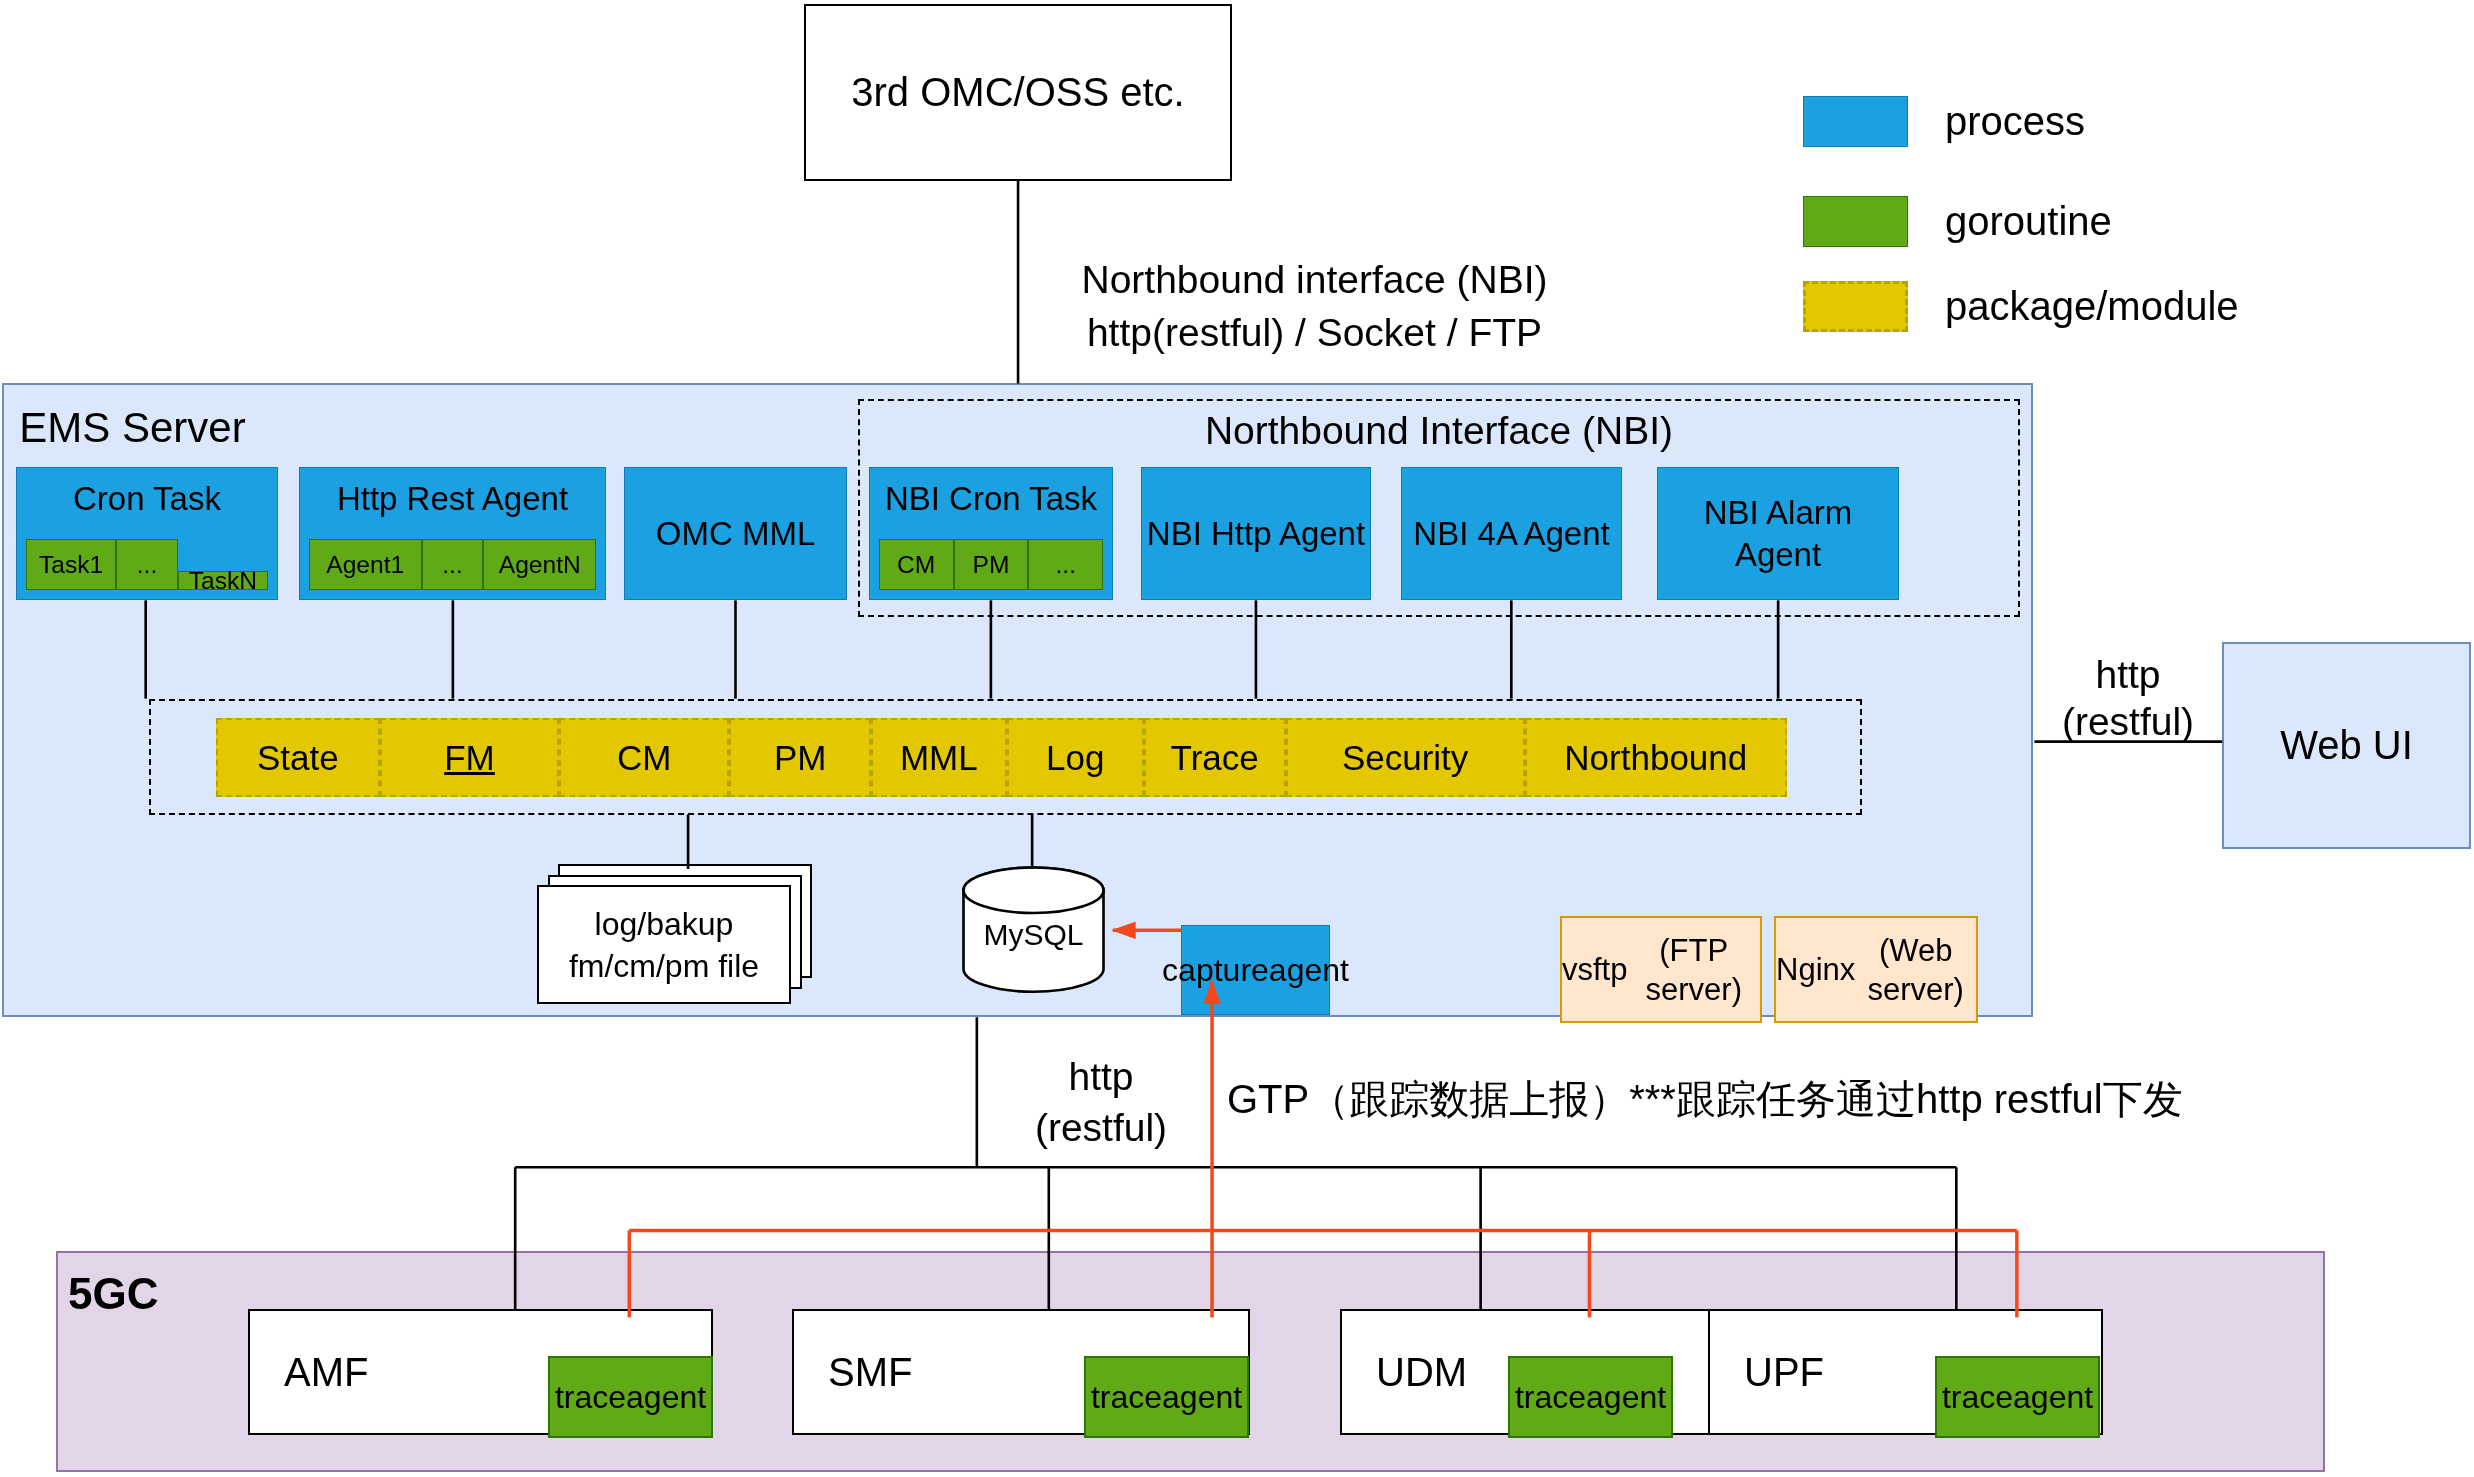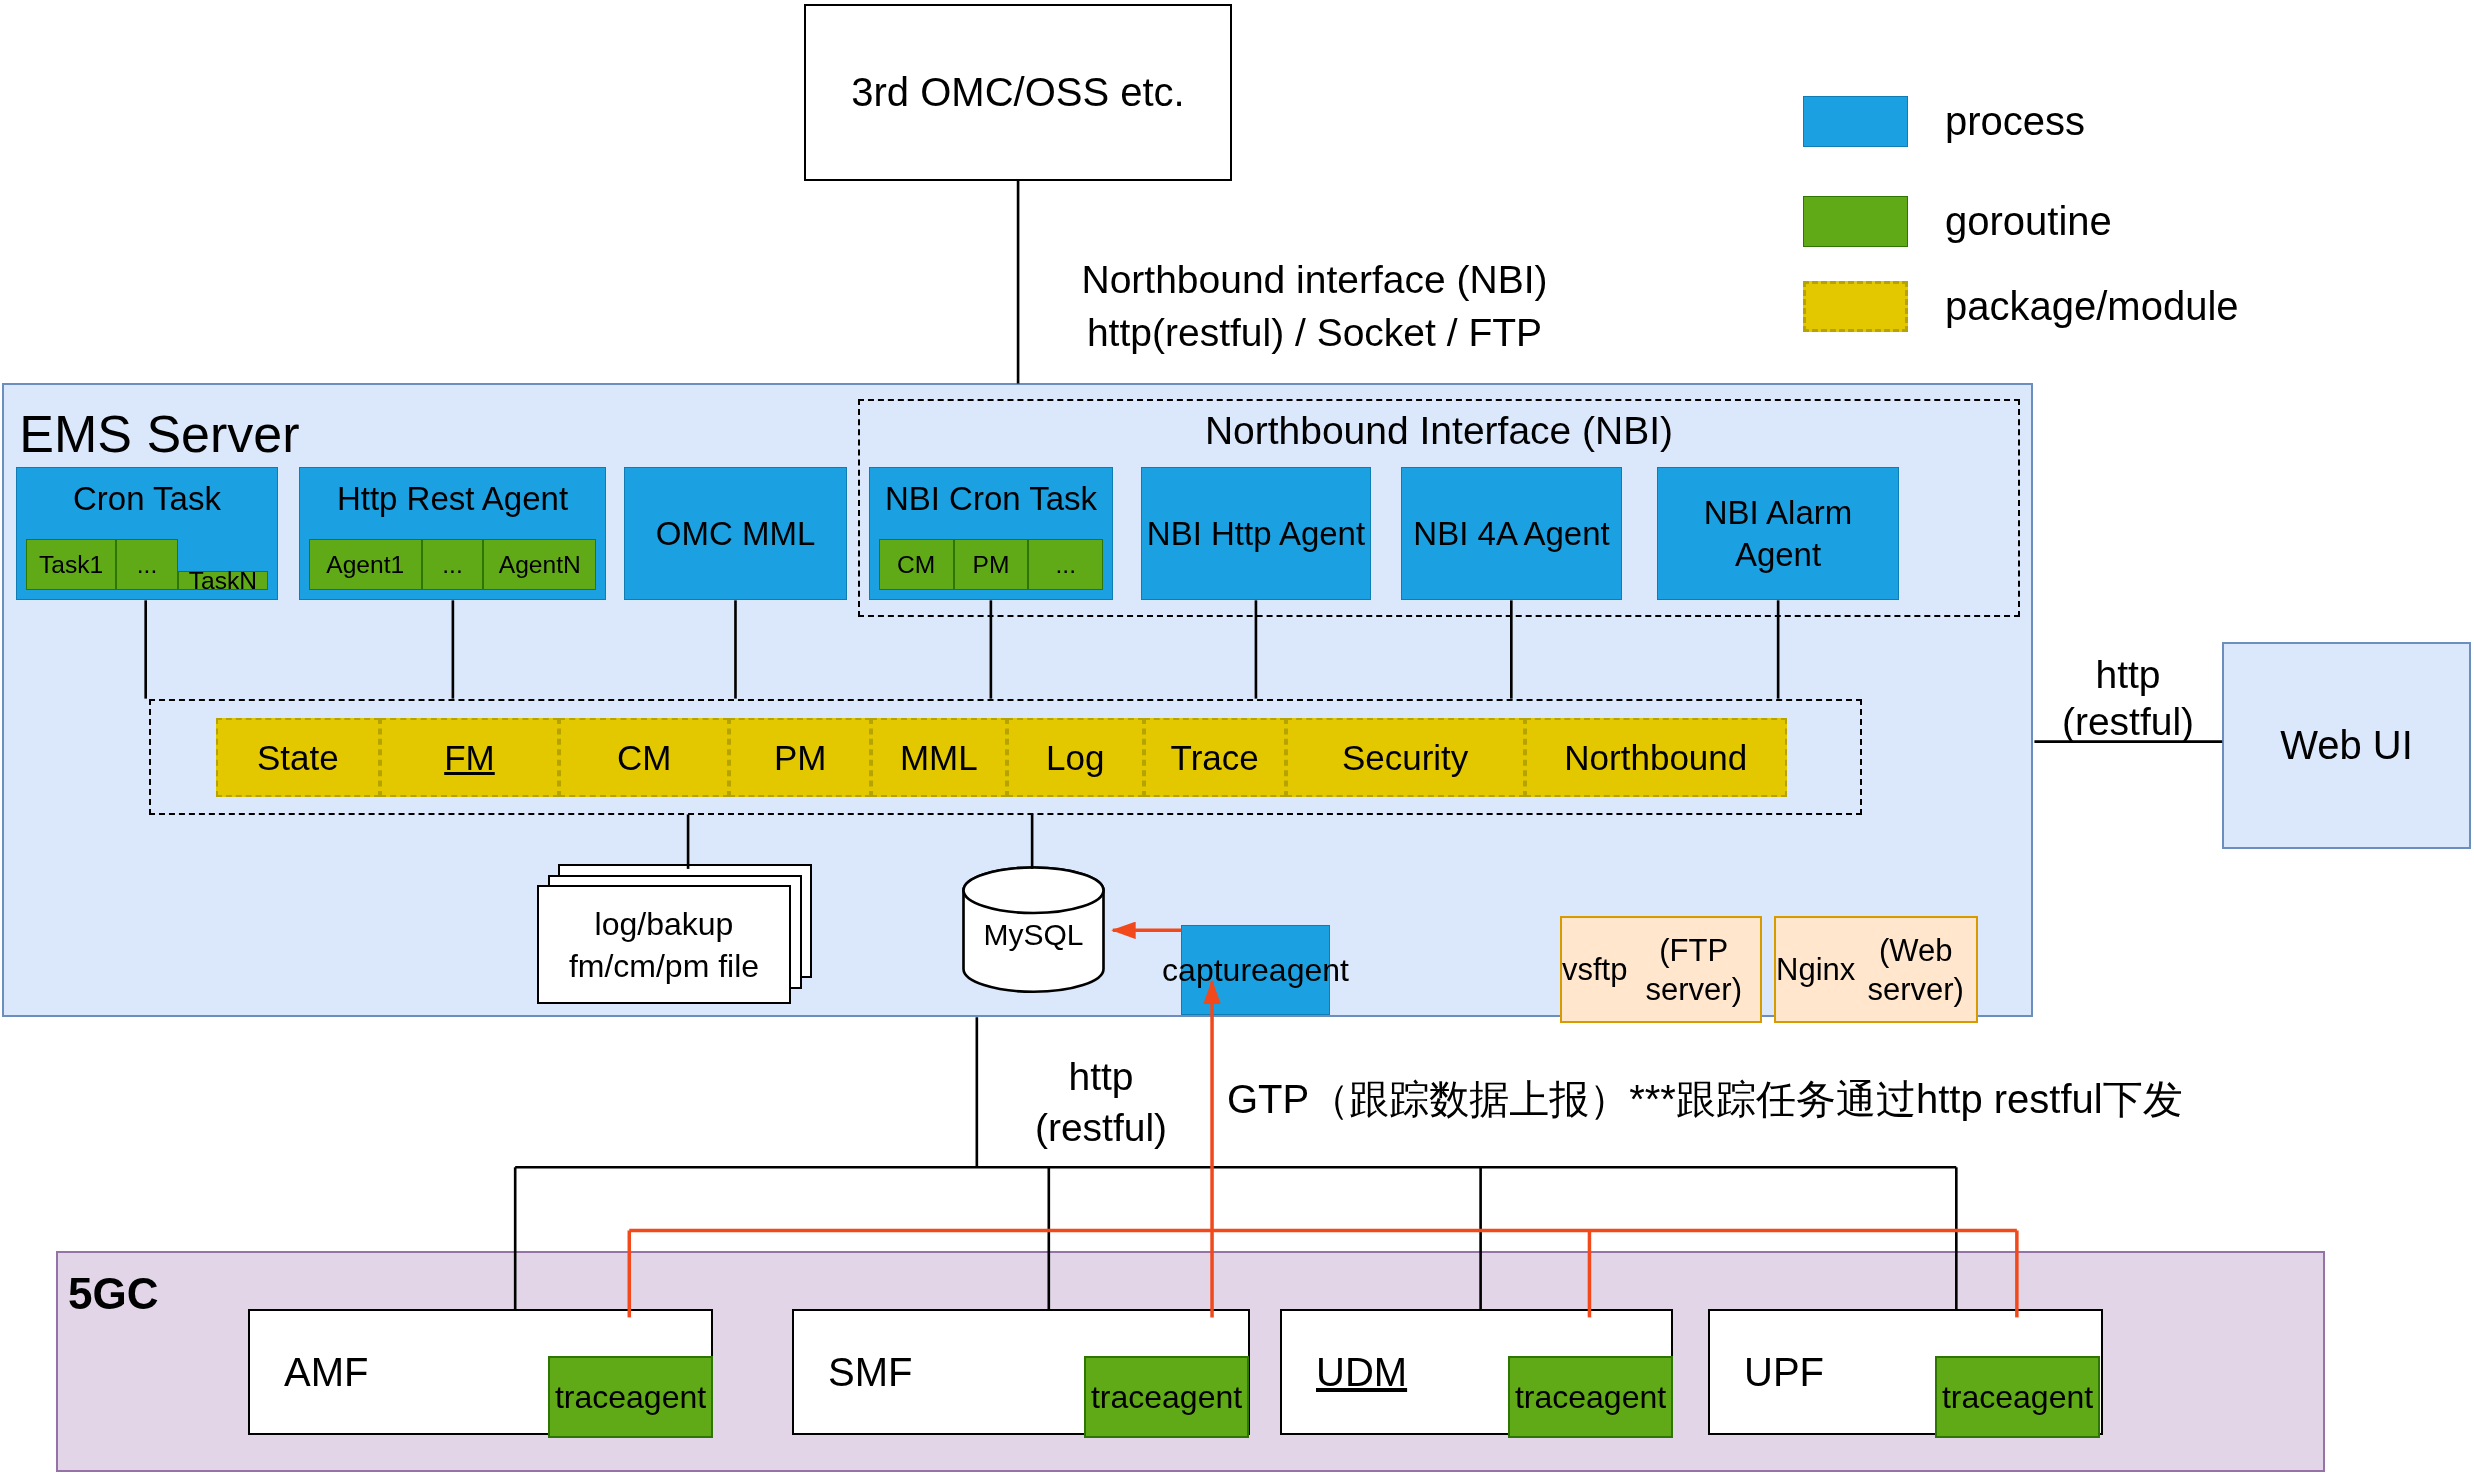--- a/index.html
+++ b/index.html
@@ -17,21 +17,21 @@
   .legend-row { left:1803px; height:51px; display:flex; align-items:center; gap:37px; z-index:2; }
   .swatch { width:105px; height:51px; flex:0 0 105px; }
   .sw-blue { background:#1ba1e2; border:1.8px solid #0f7cb4; }
   .sw-green { background:#60a917; border:1.8px solid #2d7600; }
   .sw-yellow { background:#e3c800; border:3.5px dashed #b5a300; }
   .legend-label { font-size:40px; white-space:nowrap; }
 
   .nbi-link-label { left:1051px; top:253px; width:527px; text-align:center; font-size:39px; line-height:53px; z-index:2; }
 
   .ems { left:1.8px; top:383px; width:2031px; height:634px; background:#dbe8fb; border:2.6px solid #6c8ebf; z-index:1; }
-  .ems-title { left:19.3px; top:404px; font-size:52px; z-index:2; }
+  .ems-title { left:19.3px; top:404px; font-size:42px; z-index:2; }
 
   .pbox { top:467px; height:133px; background:#1ba1e2; border:1.8px solid #0f7cb4; z-index:2; }
   .ptitle { text-align:center; padding-top:12.3px; font-size:33px; }
   .ptitle-cen { width:100%; height:100%; display:flex; align-items:center; justify-content:center; text-align:center; font-size:33px; line-height:42px; }
   .grow { position:absolute; left:8.8px; right:8.8px; bottom:8.8px; height:51px; display:flex; }
   .gcell { background:#60a917; border:1.8px solid #2d7600; font-size:24.6px; display:flex; align-items:center; justify-content:center; }
 
   .nbi-dash { left:858px; top:399px; width:1162px; height:218px; border:2.6px dashed #000; z-index:1; }
   .nbi-title { left:858px; top:409px; width:1162px; text-align:center; font-size:39px; z-index:2; }
 
@@ -247,21 +247,21 @@
   </div>
 
   <div class="abs nf" style="left:792px;width:458px;">
     <span>SMF</span>
   </div>
   <div class="abs cen col tagent" style="left:1084px;">
     <div>trace</div>
     <div>agent</div>
   </div>
 
-  <div class="abs nf" style="left:1280px;width:393px;text-decoration:underline;">
+  <div class="abs nf" style="left:1340px;width:393px;">
     <span>UDM</span>
   </div>
   <div class="abs cen col tagent" style="left:1508px;">
     <div>trace</div>
     <div>agent</div>
   </div>
 
   <div class="abs nf" style="left:1708px;width:395px;">
     <span>UPF</span>
   </div>

